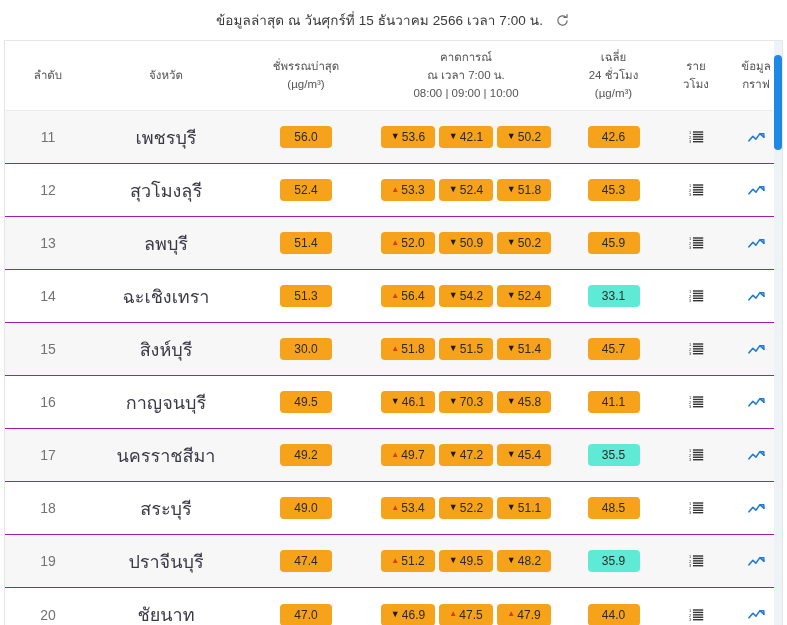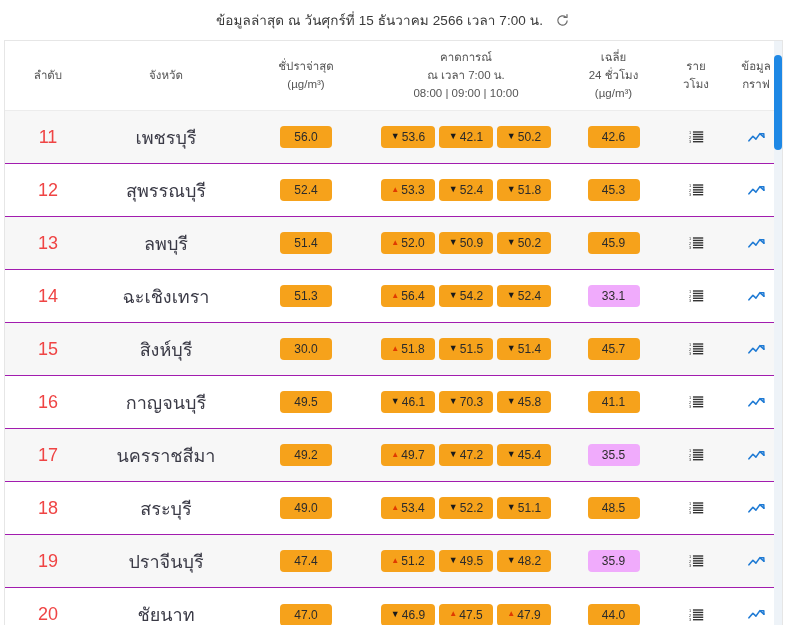--- a/index.html
+++ b/index.html
@@ -89,37 +89,37 @@
   tbody tr.even { background: #ffffff; }
   tbody tr + tr { border-top: 1px solid #a21caf; }
 
   tbody td {
     text-align: center;
     vertical-align: middle;
     font-size: 12px;
     color: #3c3c44;
     padding: 0 2px;
   }
-  td.rank { font-size: 18px; color: #ef4444; }
+  td.rank { font-size: 14px; color: #737373; }
   td.prov { font-size: 18px; color: #3a3a46; }
 
   
   .badge {
     display: inline-block;
     min-width: 52px;
     padding: 5px 9px;
     border-radius: 4px;
     font-size: 12px;
     line-height: 1;
     color: #2b2b2b;
     text-align: center;
     white-space: nowrap;
   }
   .badge.orange { background: #f6a21b; }
-  .badge.yellow { background: #f0abfc; }
+  .badge.yellow { background: #5eead4; }
 
   .fcast-group {
     display: flex;
     justify-content: center;
     align-items: center;
     gap: 4px;
   }
   .badge.fc {
     min-width: 54px;
     padding: 5px 6px;
@@ -196,21 +196,21 @@
       </colgroup>
       <thead>
         <tr>
           <th>
             <span>ลำดับ</span>
           </th>
           <th>
             <span>จังหวัด</span>
           </th>
           <th>
-            <span class="sub">ชั่ปราจ่าสุด</span>
+            <span class="sub">ชั่พรรณบ่าสุด</span>
             <span class="sub">(µg/m³)</span>
           </th>
           <th>
             <span class="sub">คาดการณ์</span>
             <span class="sub">ณ เวลา 7:00 น.</span>
             <span class="sub">08:00 | 09:00 | 10:00</span>
           </th>
           <th>
             <span class="sub">เฉลี่ย</span>
             <span class="sub">24 ชั่วโมง</span>
@@ -262,21 +262,21 @@
               </span></td>
             <td><span class="icon-btn">
                 <svg width="17" height="13" viewBox="0 0 18 13" fill="none" stroke="#1e7ad4" stroke-width="1.7" stroke-linecap="round" stroke-linejoin="round">
                   <path d="M1 10 L5.2 5.2 L8.4 8.2 L12.6 2.4 L16.8 6.2"></path>
                   <path d="M16.8 6.2 L16.8 2.6 M16.8 2.6 L13.4 2.6" stroke-width="1.5"></path>
                 </svg>
               </span></td>
           </tr>
           <tr class="even">
             <td class="rank">12</td>
-            <td class="prov">สุพรรณบุรี</td>
+            <td class="prov">สุวโมงลุรี</td>
             <td><span class="badge orange">52.4</span></td>
             <td>
               <div class="fcast-group">
                 <span class="badge fc orange">
                   <span class="arrow up">▲</span>
                   <span>53.3</span>
                 </span>
                 <span class="badge fc orange">
                   <span class="arrow down">▼</span>
                   <span>52.4</span>

